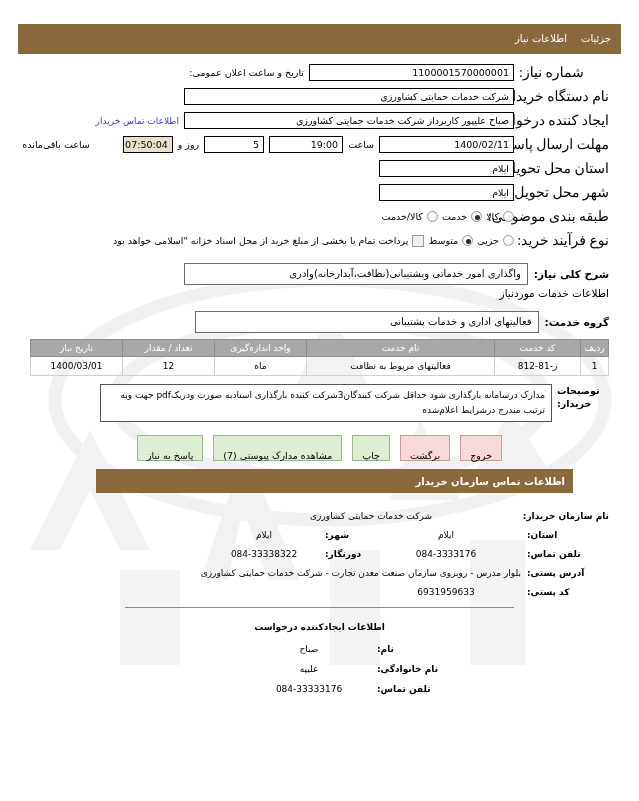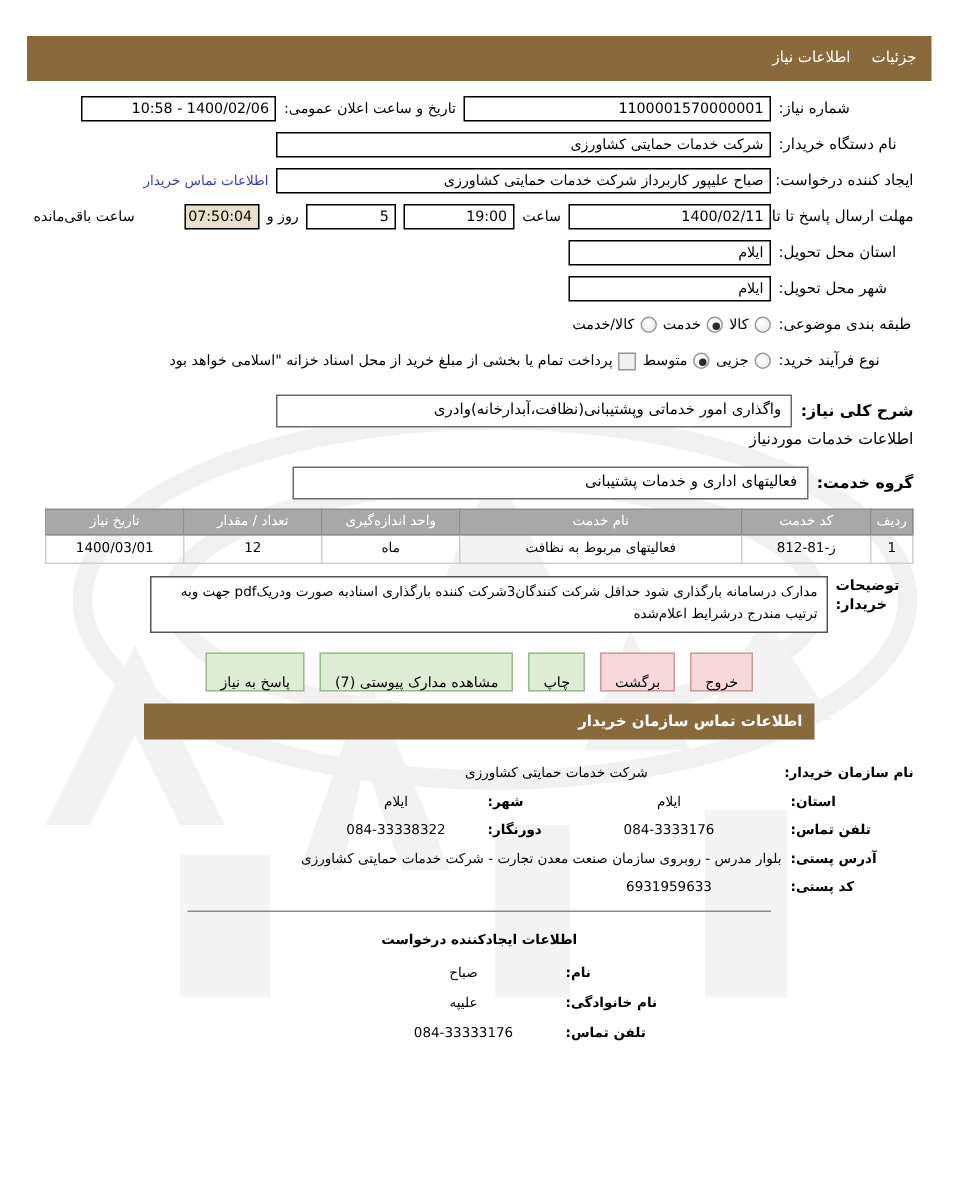--- a/index.html
+++ b/index.html
@@ -50,21 +50,21 @@
     font-size: 10px;
     line-height: 30px;
     white-space: nowrap;
     cursor: pointer;
   }
   .tab.active { font-weight: normal; }
 
   .sectionbar {
     background: #8a6a3c;
     height: 24px;
-    margin: 8px 78px 10px 78px;
+    margin: 8px 48px 10px 78px;
     display: flex;
     align-items: center;
     padding: 0 8px;
   }
   .sectionbar span {
     color: #ffffff;
     font-size: 10px;
     font-weight: bold;
   }
 
@@ -76,25 +76,26 @@
   .row {
     display: flex;
     flex-direction: row;
     align-items: center;
     justify-content: flex-start;
     min-height: 21px;
     margin-bottom: 3px;
     gap: 5px;
   }
   .lbl {
-    font-size: 10px;
+    font-size: 14px;
     color: #000;
     text-align: left;
     white-space: nowrap;
     flex: 0 0 auto;
+    font-family: Liberation Serif, serif;
   }
   .lbl.w1 { width: 90px; text-align: left; }
 
   .inp {
     border: 1px solid #000;
     background: #ffffff;
     height: 17px;
     font-size: 9.5px;
     line-height: 15px;
     padding: 0 4px;
@@ -370,21 +371,20 @@
     <div class="tab">جزئیات</div>
     <div class="tab active">اطلاعات نیاز</div>
   </div>
 
   <div class="form">
 
     <div class="row">
       <div class="lbl w1">شماره نیاز:</div>
       <div class="inp big">1100001570000001</div>
       <div class="txt">تاریخ و ساعت اعلان عمومی:</div>
-      <div class="inp dt">1400/02/06 - 10:58</div>
     </div>
 
     <div class="row">
       <div class="lbl w1">نام دستگاه خریدار:</div>
       <div class="inp xwide">شرکت خدمات حمایتی کشاورزی</div>
     </div>
 
     <div class="row">
       <div class="lbl w1">ایجاد کننده درخواست:</div>
       <div class="inp xwide">صباح علیپور کاربرداز شرکت خدمات حمایتی کشاورزی</div>

